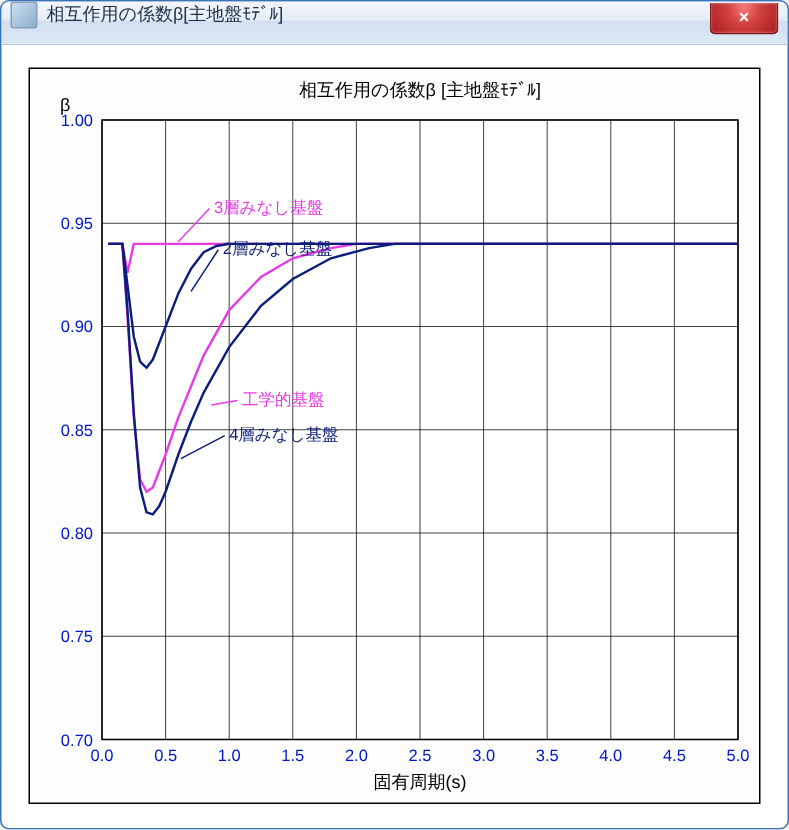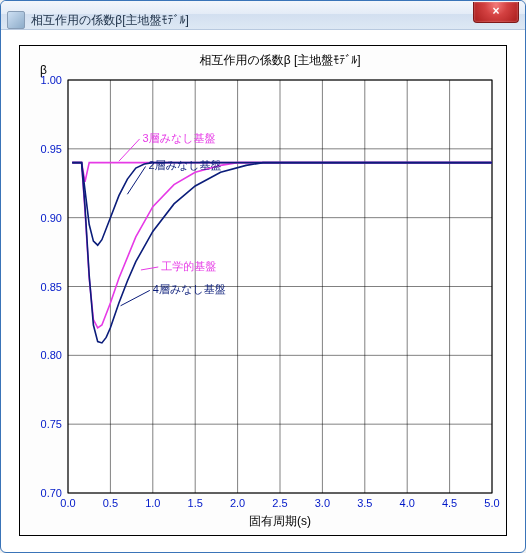--- a/index.html
+++ b/index.html
@@ -20,21 +20,21 @@
     border-radius: 6px;
     box-shadow: 0 0 8px rgba(0,0,0,0.2);
     overflow: hidden;
     position: relative;
   }
   .titlebar {
     height: 28px;
     background: linear-gradient(to bottom, #f3f6fb 0%, #e4ecf7 45%, #d2dff0 46%, #dde8f4 100%);
     border-bottom: 1px solid #b8c9df;
     display: flex;
-    align-items: flex-end;
+    align-items: flex-start;
     padding: 0 6px 0 6px;
     position: relative;
     border-top-left-radius: 5px;
     border-top-right-radius: 5px;
   }
   .titlebar .appicon {
     width: 16px;
     height: 16px;
     margin-right: 6px;
     display: inline-block;

